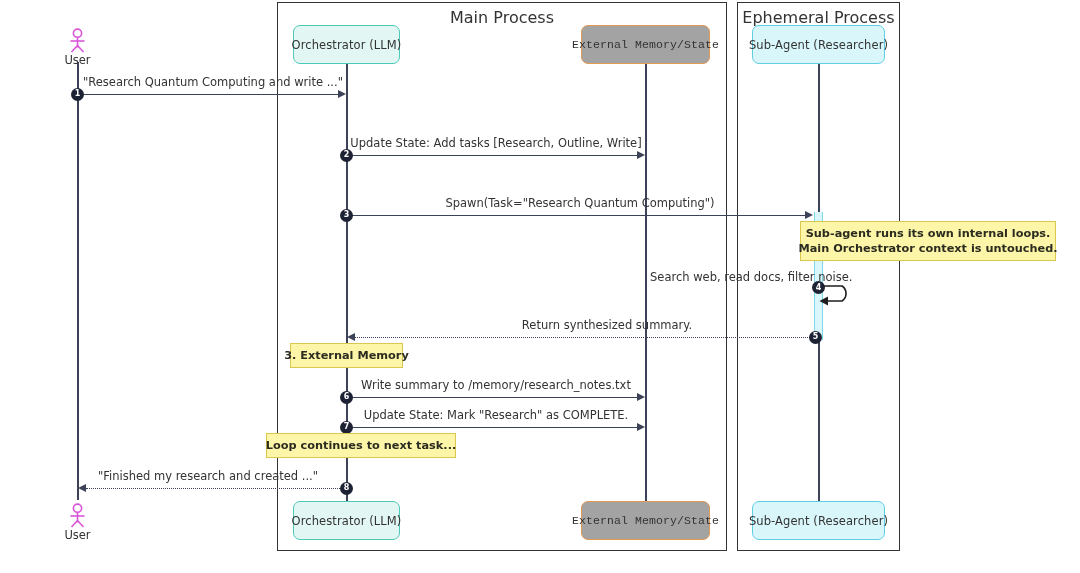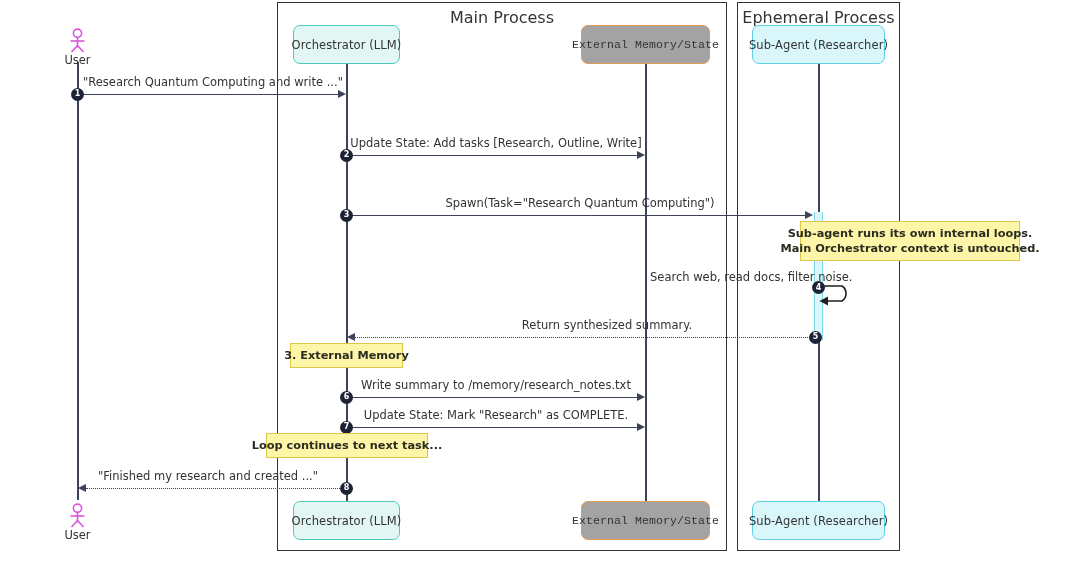--- a/index.html
+++ b/index.html
@@ -226,21 +226,21 @@
   <div class="msg-line" style="left:347px; top:155px; width:290px;"></div>
   <div class="arrowhead right" style="left:637px; top:150.5px;"></div>
   <div class="seqnum" style="left:340px; top:148.5px;">2</div>
 
 
   <div class="msg-label" style="left:347px; top:196px; width:466px;">Spawn(Task="Research Quantum Computing")</div>
   <div class="msg-line" style="left:347px; top:215px; width:458px;"></div>
   <div class="arrowhead right" style="left:805px; top:210.5px;"></div>
   <div class="seqnum" style="left:340px; top:208.5px;">3</div>
 
-  <div class="note" style="left:800px; top:221px; width:220px; height:40px;">
+  <div class="note" style="left:800px; top:221px; width:256px; height:40px;">
     <span>Sub-agent runs its own internal loops.</span>
     <span>Main Orchestrator context is untouched.</span>
   </div>
 
   <div class="msg-label" style="left:650px; top:270px; width:340px; text-align:left;">Search web, read docs, filter noise.</div>
   <div style="position:absolute; left:818px; top:282px; width:44px; height:25px;">
     <svg width="44" height="25" viewBox="0 0 44 25">
       <path d="M2,4 L24,4 A9,9 0 0 1 24,19 L8,19" fill="none" stroke="#1e1e1e" stroke-width="1.6"></path>
       <polygon points="10,14.5 10,23.5 1.5,19 " fill="#1e1e1e"></polygon>
     </svg>
@@ -259,21 +259,21 @@
   <div class="msg-label" style="left:347px; top:378px; width:298px;">Write summary to /memory/research_notes.txt</div>
   <div class="msg-line" style="left:347px; top:397px; width:290px;"></div>
   <div class="arrowhead right" style="left:637px; top:392.5px;"></div>
   <div class="seqnum" style="left:340px; top:390.5px;">6</div>
 
   <div class="msg-label" style="left:347px; top:408px; width:298px;">Update State: Mark "Research" as COMPLETE.</div>
   <div class="msg-line" style="left:347px; top:427px; width:290px;"></div>
   <div class="arrowhead right" style="left:637px; top:422.5px;"></div>
   <div class="seqnum" style="left:340px; top:420.5px;">7</div>
 
-  <div class="note" style="left:266px; top:433px; width:162px; height:25px;">
+  <div class="note" style="left:266px; top:433px; width:190px; height:25px;">
     <span>Loop continues to next task...</span>
   </div>
 
   <div class="msg-label" style="left:78px; top:469px; width:260px;">"Finished my research and created ..."</div>
   <div class="msg-line dotted" style="left:86px; top:488px; width:258px;"></div>
   <div class="arrowhead left" style="left:78px; top:483.5px;"></div>
   <div class="seqnum" style="left:340px; top:481.5px;">8</div>
 
 </div>
 

